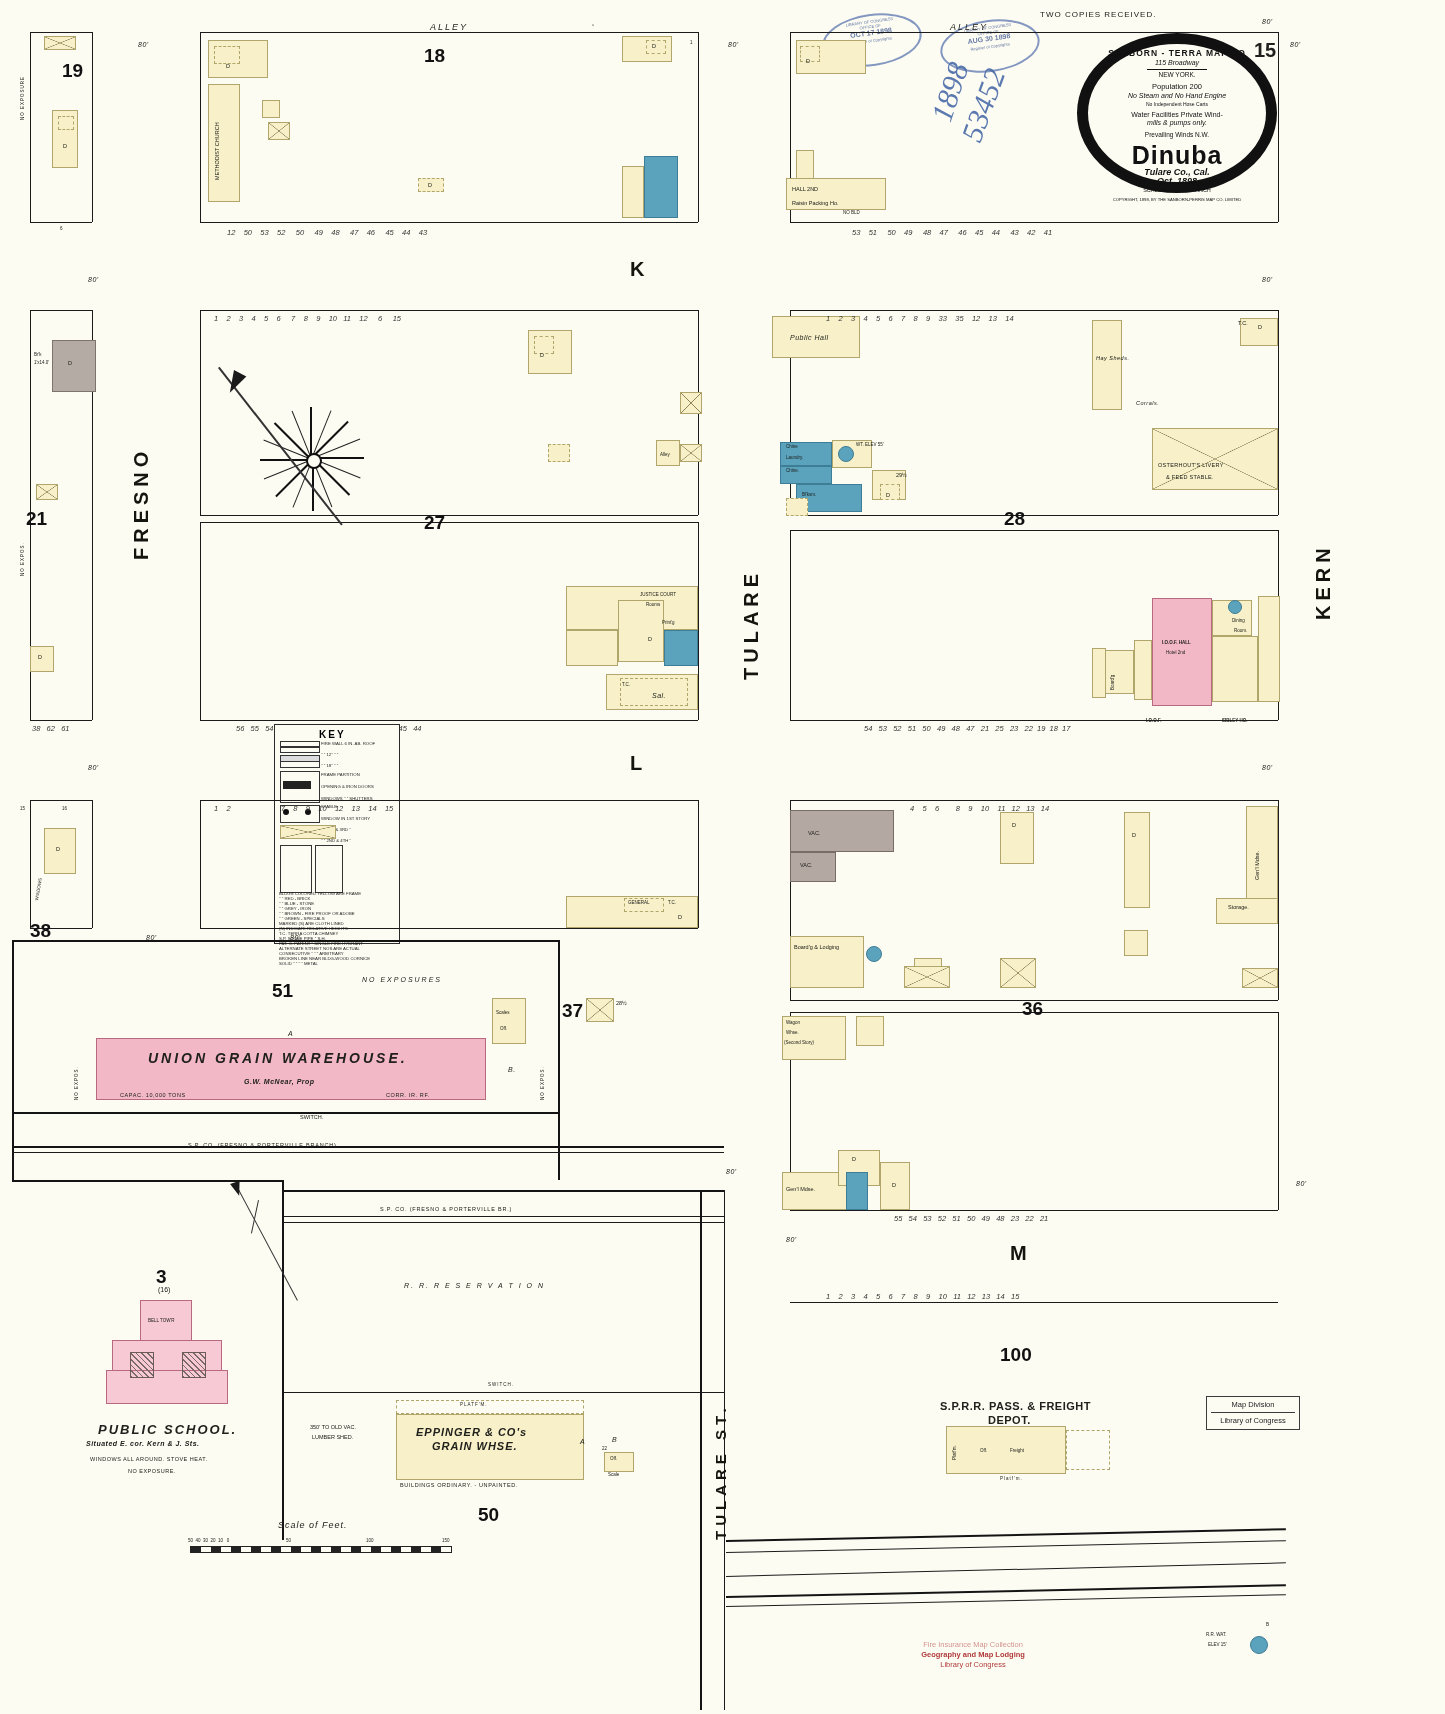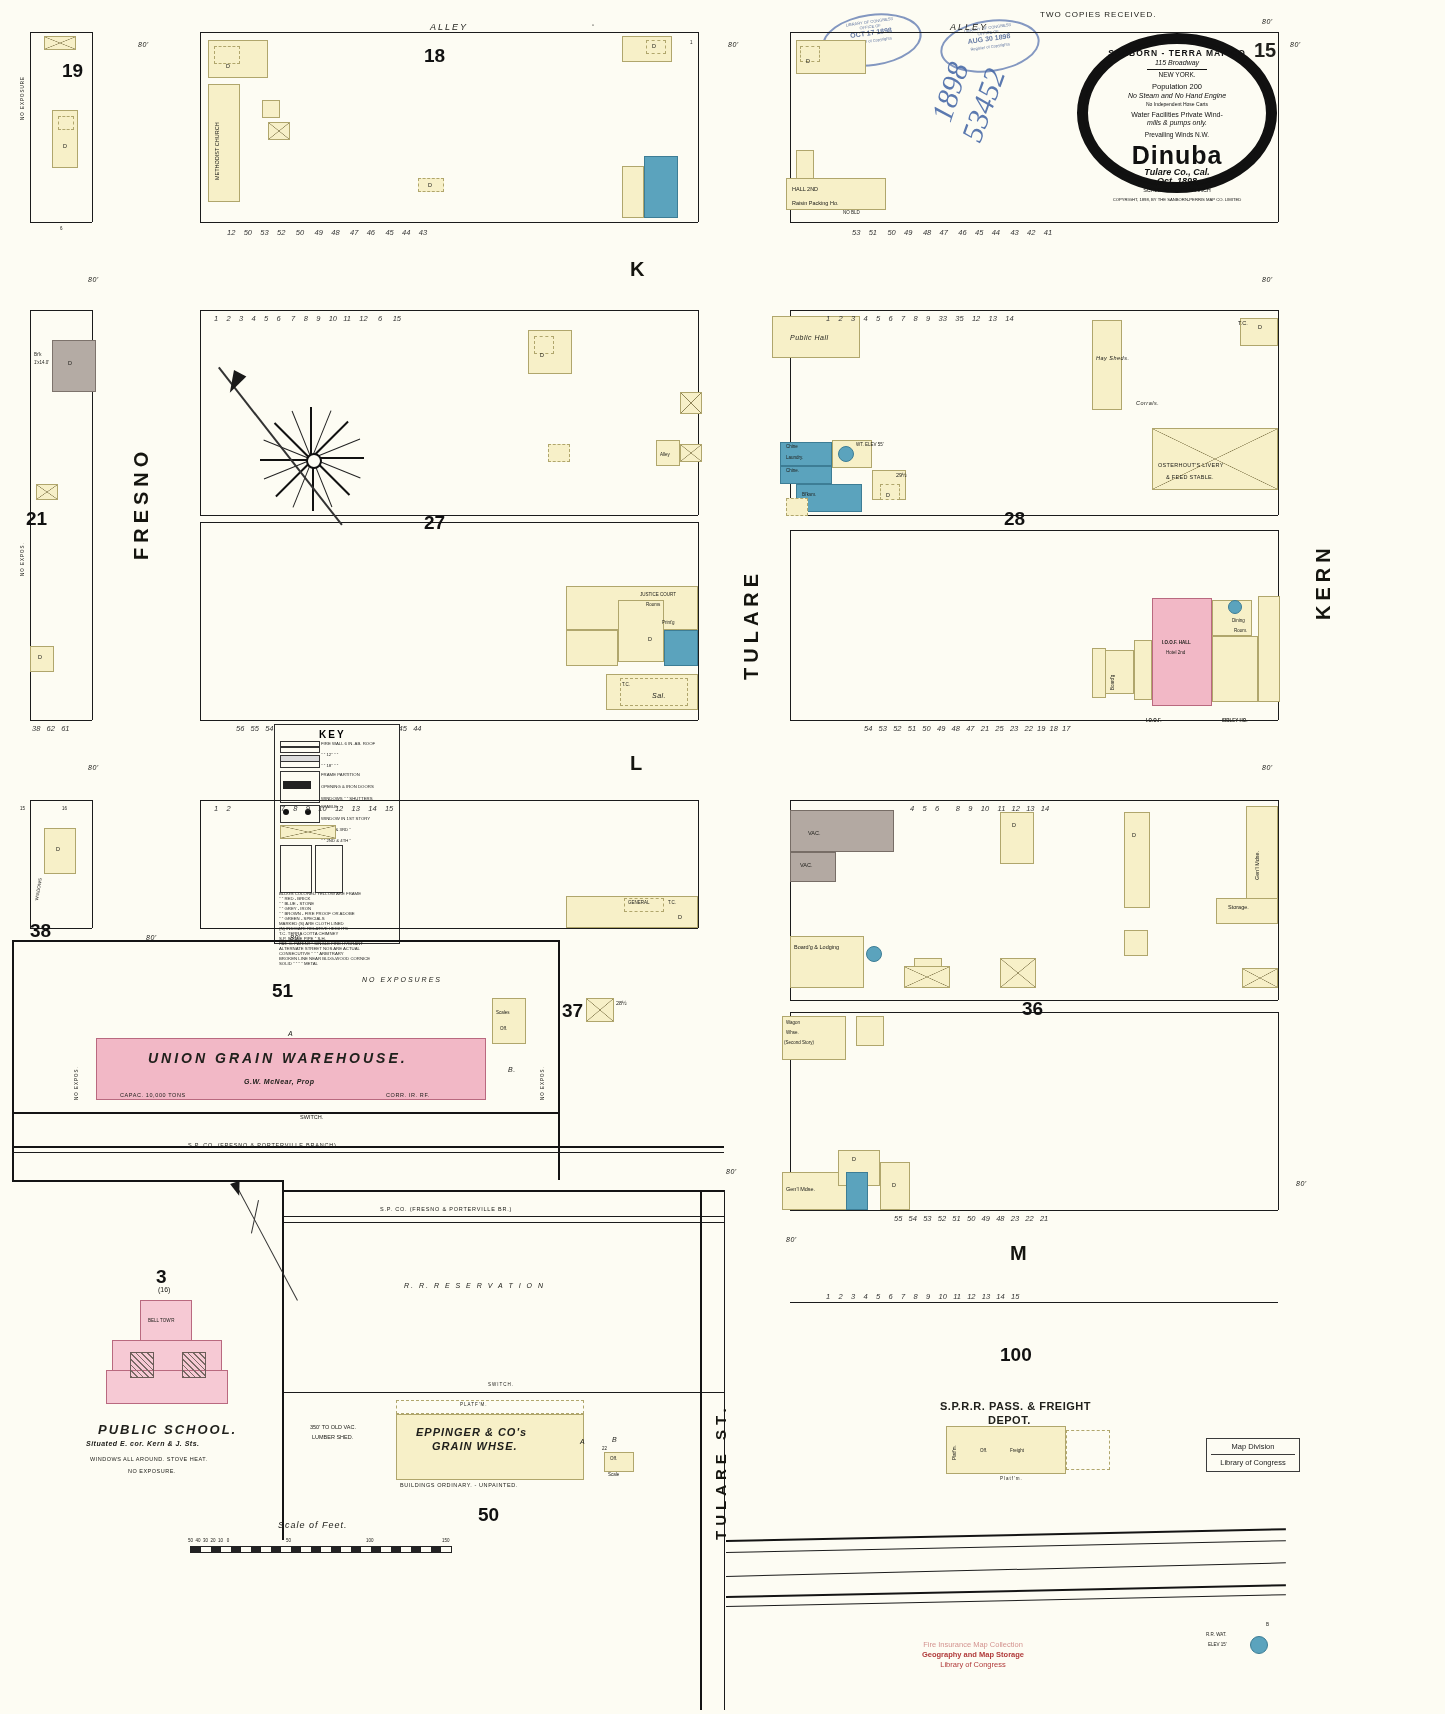--- a/index.html
+++ b/index.html
@@ -34,21 +34,21 @@
   #sealring{position:absolute;inset:0;border-radius:50%;border:11px solid #111;}
   #sealring:after{content:"";position:absolute;inset:-5px;border-radius:50%;border:1.5px solid #111;}
   .sealtext{position:absolute;text-align:center;width:100%;color:#111;}
   
   .stamp{position:absolute;border:2px solid #6e86b8;border-radius:50%;color:#4d6597;
          font-size:6px;text-align:center;line-height:1.25;transform:rotate(-8deg);opacity:.85;}
   .inkblue{position:absolute;color:#4a6ba8;font-family:"Liberation Serif",serif;
            font-style:italic;opacity:.9;}
   .redstamp{position:absolute;color:#b03a3a;font-size:7.5px;text-align:center;line-height:1.35;}
   .locbox{position:absolute;border:1px solid #3b3b3b;background:#fdfcf3;
-          font-size:7.5px;text-align:center;color:#222;line-height:1.5;padding:2px 4px;margin-top:42px;}
+          font-size:7.5px;text-align:center;color:#222;line-height:1.5;padding:2px 4px;}
   
   #keybox{position:absolute;left:274px;top:724px;width:124px;height:218px;
           border:1px solid #2a2a2a;background:#fdfcf3;}
   .keyrow{font-size:4.3px;color:#1d1d1d;white-space:nowrap;}
   
   #compass{position:absolute;left:258px;top:405px;width:110px;height:110px;}
   .ray{position:absolute;left:54px;top:54px;width:1px;height:52px;background:#222;
        transform-origin:0 0;}
   .ray.m{width:2px;background:#111;}
   .xhatch{position:absolute;box-sizing:border-box;border:1px solid #b0a66c;background:#f7f0c8;}
@@ -540,17 +540,17 @@
   <div class="t xtiny" style="left:1208px;top:1642px;">ELEV 15'</div>
   <div class="t xtiny" style="left:1266px;top:1622px;">B</div>
 
   <div class="locbox" style="left:1206px;top:1396px;width:84px;">
     <div>Map Division</div>
     <div style="border-top:1px solid #3b3b3b;margin-top:2px;padding-top:2px;">Library of Congress</div>
   </div>
 
   <div class="redstamp" style="left:848px;top:1640px;width:250px;">
     <div style="opacity:.55;">Fire Insurance Map Collection</div>
-    <div style="font-weight:700;">Geography and Map Storage</div>
+    <div style="font-weight:700;">Geography and Map Lodging</div>
     <div>Library of Congress</div>
   </div>
 
 </div>
 
 </body></html>

